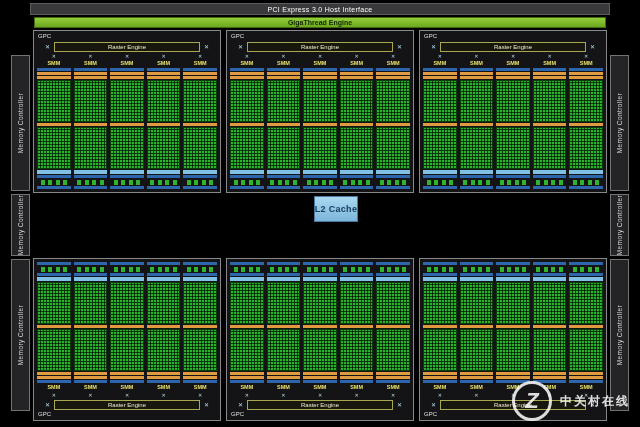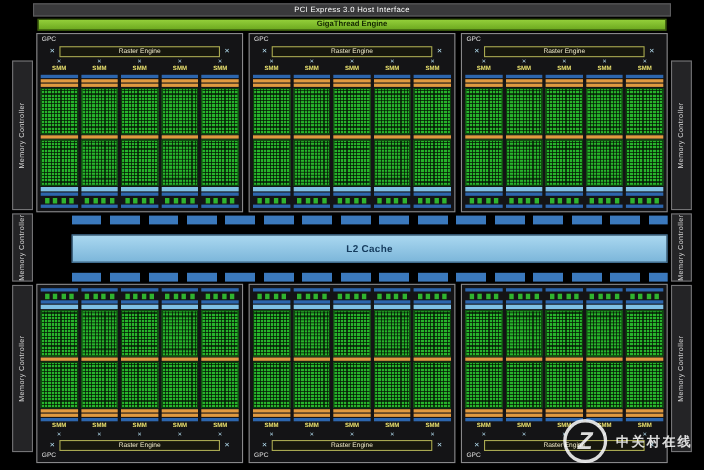--- a/index.html
+++ b/index.html
@@ -58,21 +58,21 @@
   .cores { flex: 1 1 0; min-height: 8px; background-color: #27b42b;
     background-image:
       repeating-linear-gradient(0deg,  rgba(0,0,0,0) 0 2px, rgba(4,22,4,.75) 2px 3px),
       repeating-linear-gradient(90deg, rgba(0,0,0,0) 0 2px, rgba(4,22,4,.75) 2px 3px);
     border: 1px solid #0b3a0b; }
 
   .texrow { height: 6px; display: flex; align-items: center; justify-content: space-evenly; flex: 0 0 auto; }
   .texrow i { width: 4px; height: 5px; background: #2fb42f; display: block; }
 
   .l2band { position: absolute; left: 33px; top: 196px; width: 574px; height: 60px;
-    display: flex; flex-direction: column; justify-content: space-between; padding-left: 32px; }
+    display: flex; flex-direction: row; justify-content: space-between; padding-left: 32px; }
   .segrow { height: 8px;
     background-image: repeating-linear-gradient(90deg, #3b79bd 0 27px, rgba(0,0,0,0) 27px 35px); }
   .l2bar { height: 26px; background: linear-gradient(180deg, #aad8f0, #7cb6da);
     border: 1px solid #49799f; color: #143a5c; font-weight: 700; font-size: 9px;
     display: flex; align-items: center; justify-content: center; letter-spacing: .3px; }
 
   .watermark { position: absolute; right: 10px; bottom: 6px; display: flex; align-items: center;
     gap: 8px; color: rgba(255,255,255,.85); }
   .wm-logo { width: 40px; height: 40px; border: 3px solid rgba(255,255,255,.85); border-radius: 50%;
     display: flex; align-items: center; justify-content: center;

